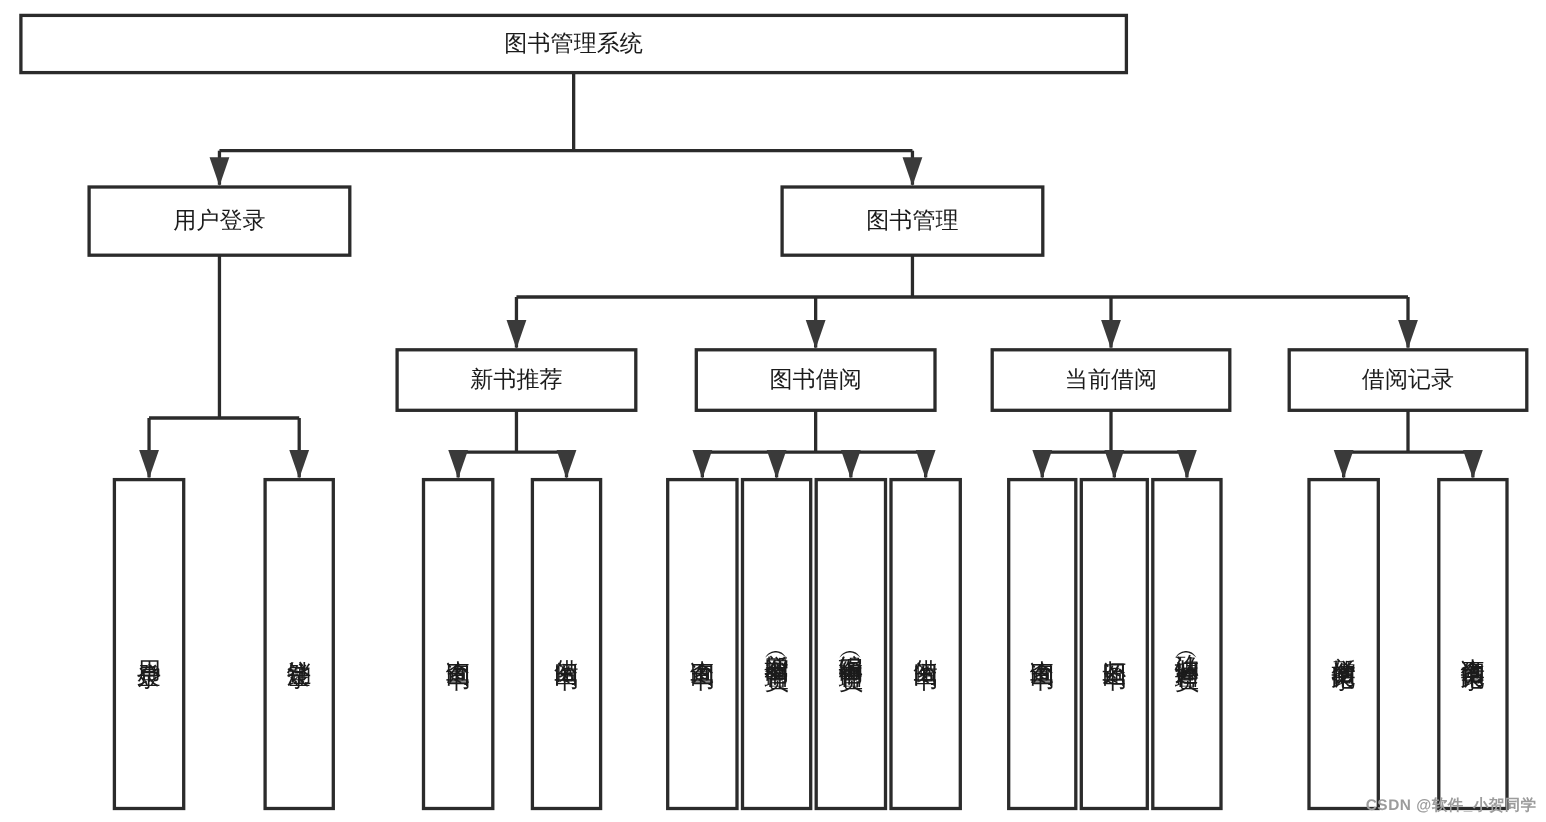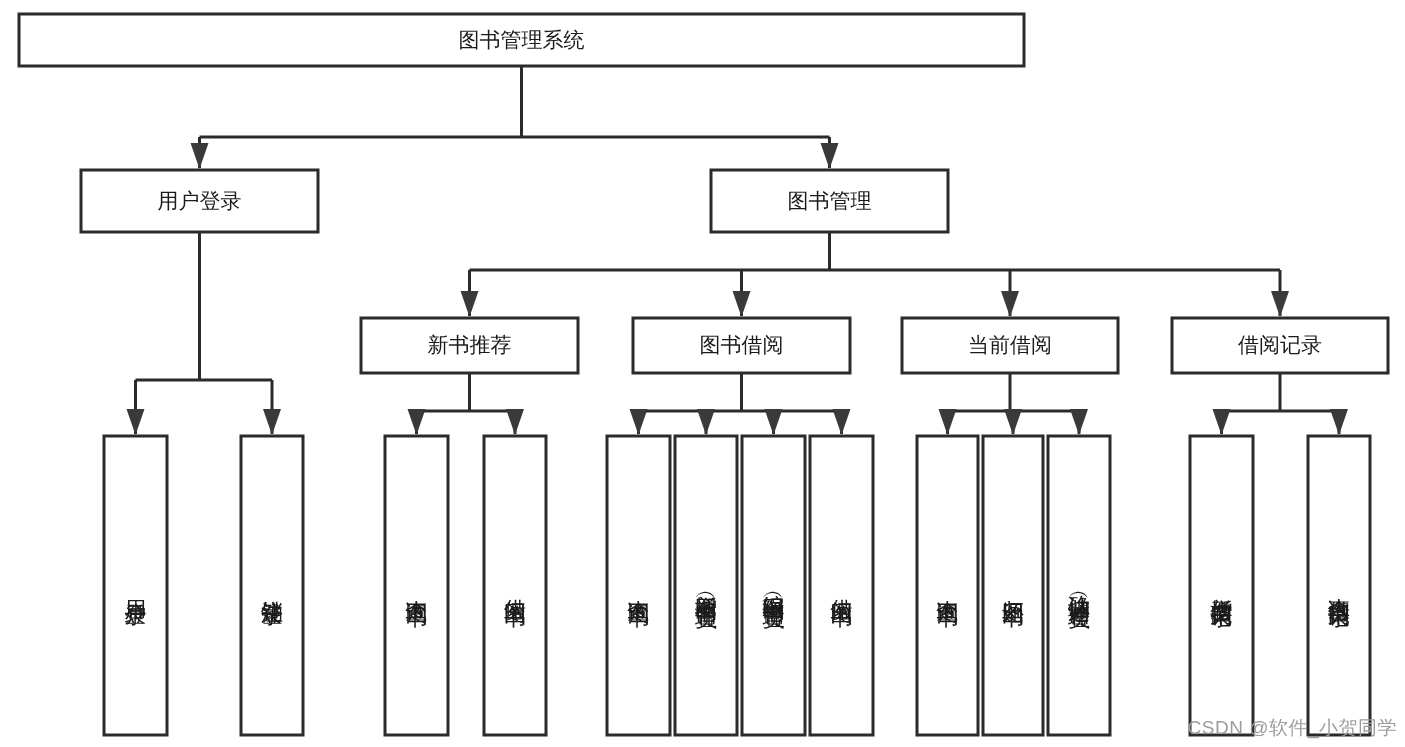--- a/index.html
+++ b/index.html
@@ -65,24 +65,25 @@
     letter-spacing: 2px;
     color: #1b1b1b;
     white-space: nowrap;
     text-align: center;
   }
   .watermark {
     position: absolute;
     right: 8px;
     bottom: 6px;
     font-family: "Liberation Sans", "DejaVu Sans", sans-serif;
-    font-size: 19px;
+    font-size: 14px;
     color: #9c9c9c;
     white-space: nowrap;
     letter-spacing: 0.5px;
+    font-weight: bold;
   }
 </style>
 </head>
 <body>
 
 <div id="diagram-root">
 
   <svg class="diagram-svg" viewBox="0 0 1405 747">
     <g id="edges">
         <line x1="521.5" y1="66" x2="521.5" y2="137" class="link-line"></line>

